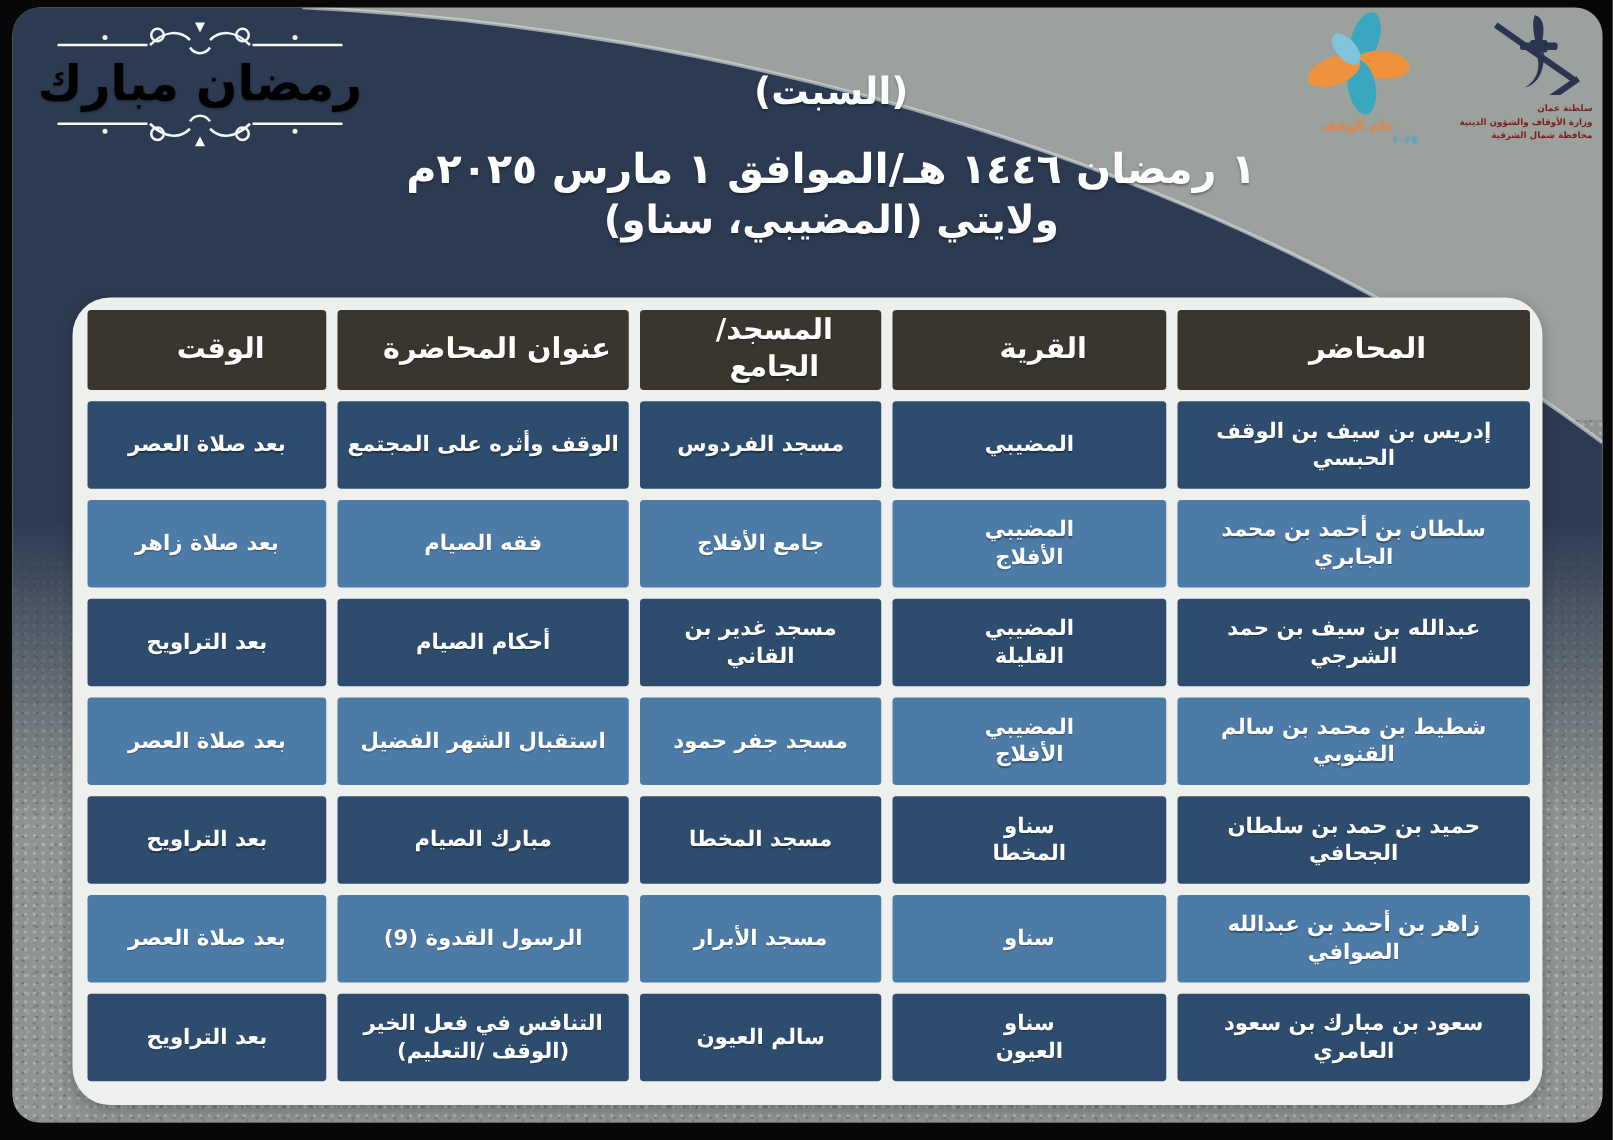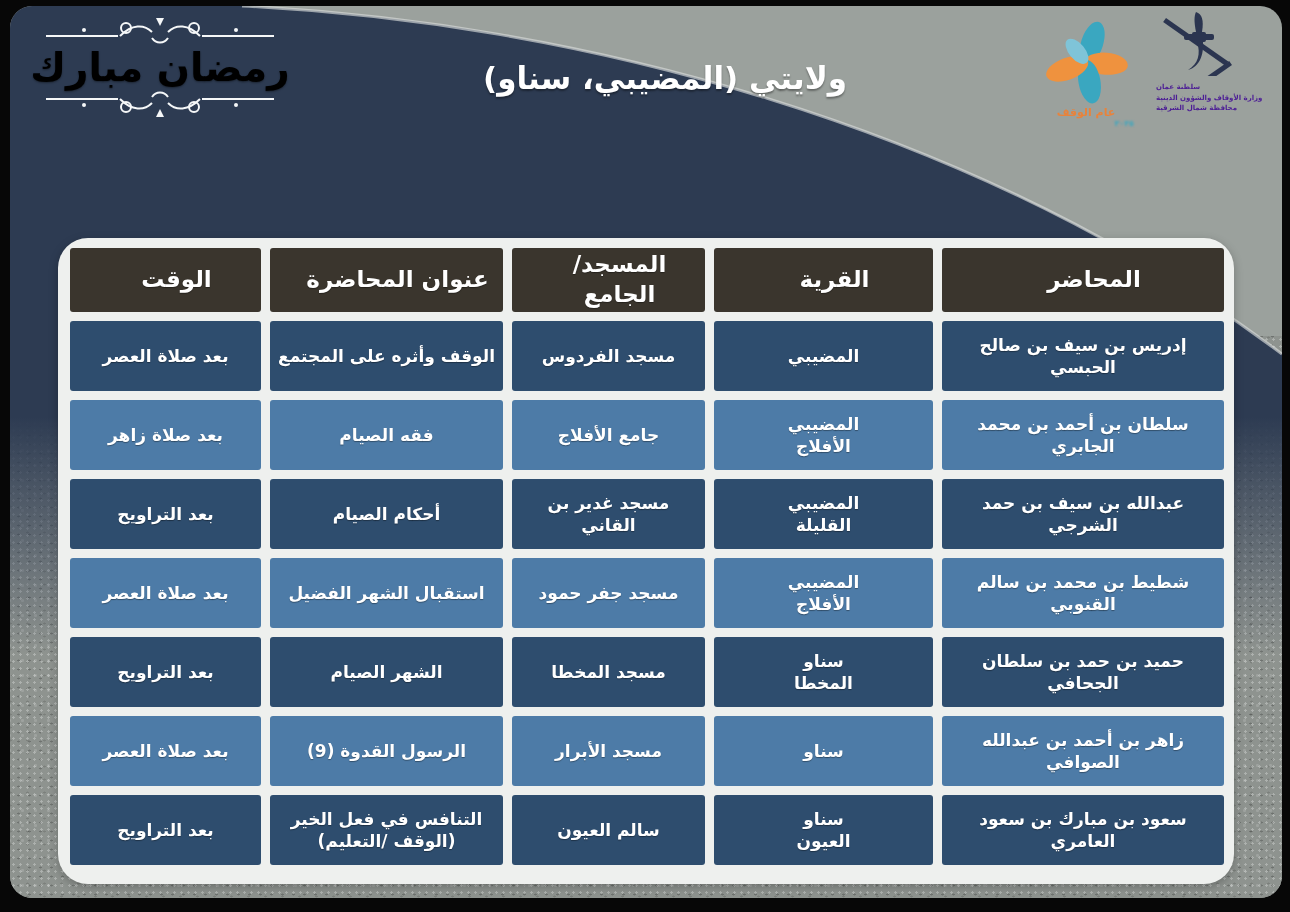--- a/index.html
+++ b/index.html
@@ -31,27 +31,27 @@
 
   
   .titles { position:absolute; left:290px; top:50px; width:730px;
             text-align:center; color:#ffffff; direction:rtl;
             text-shadow:0 2px 2px rgba(0,0,0,.35); }
   .titles .day  { font-size:30px; font-weight:bold; }
   .titles .date { font-size:33px; font-weight:bold; margin-top:24px; }
   .titles .loc  { font-size:31px; font-weight:bold; margin-top:4px; }
 
   
-  .flower { position:absolute; left:1028px; top:14px; width:96px; text-align:center; }
+  .flower { position:absolute; left:1028px; top:2px; width:96px; text-align:center; }
   .flower .cap1 { font-size:11px; font-weight:bold; color:#e8833c;
                   filter:blur(.7px); margin-top:-2px; direction:rtl; }
   .flower .cap2 { font-size:8px; font-weight:bold; color:#3aa7c0;
                   filter:blur(.8px); direction:rtl;text-align:right; }
-  .emblem { position:absolute; left:1146px; top:4px; width:118px; text-align:left;
-            color:#4c1d95; }
+  .emblem { position:absolute; left:1146px; top:4px; width:118px; text-align:right;
+            color:#7f1d1d; }
   .emblem .mcap { font-size:7px; font-weight:bold; line-height:1.5;
                   filter:blur(.55px); white-space:pre-line; direction:rtl; margin-top:2px; }
 
   
   .card { position:absolute; left:48px; top:232px; width:1176px; height:646px;
           background:#eef0ee; border-radius:30px; padding:10px;
           box-shadow:0 3px 10px rgba(0,0,0,.25); }
   .grid { width:100%; height:100%; display:grid; direction:rtl;
           grid-template-columns:282px 219px 193px 233px 191px;
           grid-template-rows:64px repeat(7, 70px);
@@ -113,20 +113,22 @@
       </g>
       <g fill="#f5f7f8">
         <path d="M116,4 L124,4 L120,12 Z"></path>
         <circle cx="44" cy="16" r="2"></circle>
           <circle cx="196" cy="16" r="2"></circle>
       </g>
     </svg>
   </div>
 
   <div class="titles">
+    <div class="day">(السبت)</div>
+    <div class="date">١ رمضان ١٤٤٦ هـ/الموافق ١ مارس ٢٠٢٥م</div>
     <div class="loc">ولايتي (المضيبي، سناو)</div>
   </div>
 
   <div class="flower">
     <svg width="86" height="84" viewBox="0 0 86 84">
       <g transform="translate(43,42)">
         <ellipse rx="11" ry="22" cx="0" cy="-20" fill="#3aa7c0" transform="rotate(18)"></ellipse>
         <ellipse rx="11" ry="22" cx="0" cy="-20" fill="#ef923e" transform="rotate(95)"></ellipse>
         <ellipse rx="11" ry="22" cx="0" cy="-20" fill="#3aa7c0" transform="rotate(170)"></ellipse>
         <ellipse rx="11" ry="22" cx="0" cy="-20" fill="#ef923e" transform="rotate(250)"></ellipse>
@@ -158,21 +160,21 @@
 
       <div class="row head">
         <div class="cell">المحاضر</div>
         <div class="cell">القرية</div>
         <div class="cell">المسجد/ الجامع</div>
         <div class="cell">عنوان المحاضرة</div>
         <div class="cell">الوقت</div>
       </div>
 
       <div class="row dark">
-        <div class="cell">إدريس بن سيف بن صالح الحبسي</div>
+        <div class="cell">إدريس بن سيف بن الوقف الحبسي</div>
         <div class="cell">المضيبي</div>
         <div class="cell">مسجد الفردوس</div>
         <div class="cell">الوقف وأثره على المجتمع</div>
         <div class="cell">بعد صلاة العصر</div>
       </div>
 
       <div class="row light">
         <div class="cell">سلطان بن أحمد بن محمد الجابري</div>
         <div class="cell">المضيبي
 الأفلاج</div>
@@ -197,21 +199,21 @@
         <div class="cell">مسجد جفر حمود</div>
         <div class="cell">استقبال الشهر الفضيل</div>
         <div class="cell">بعد صلاة العصر</div>
       </div>
 
       <div class="row dark">
         <div class="cell">حميد بن حمد بن سلطان الجحافي</div>
         <div class="cell">سناو
 المخطا</div>
         <div class="cell">مسجد المخطا</div>
-        <div class="cell">الشهر الصيام</div>
+        <div class="cell">مبارك الصيام</div>
         <div class="cell">بعد التراويح</div>
       </div>
 
       <div class="row light">
         <div class="cell">زاهر بن أحمد بن عبدالله الصوافي</div>
         <div class="cell">سناو</div>
         <div class="cell">مسجد الأبرار</div>
         <div class="cell">الرسول القدوة (9)</div>
         <div class="cell">بعد صلاة العصر</div>
       </div>

